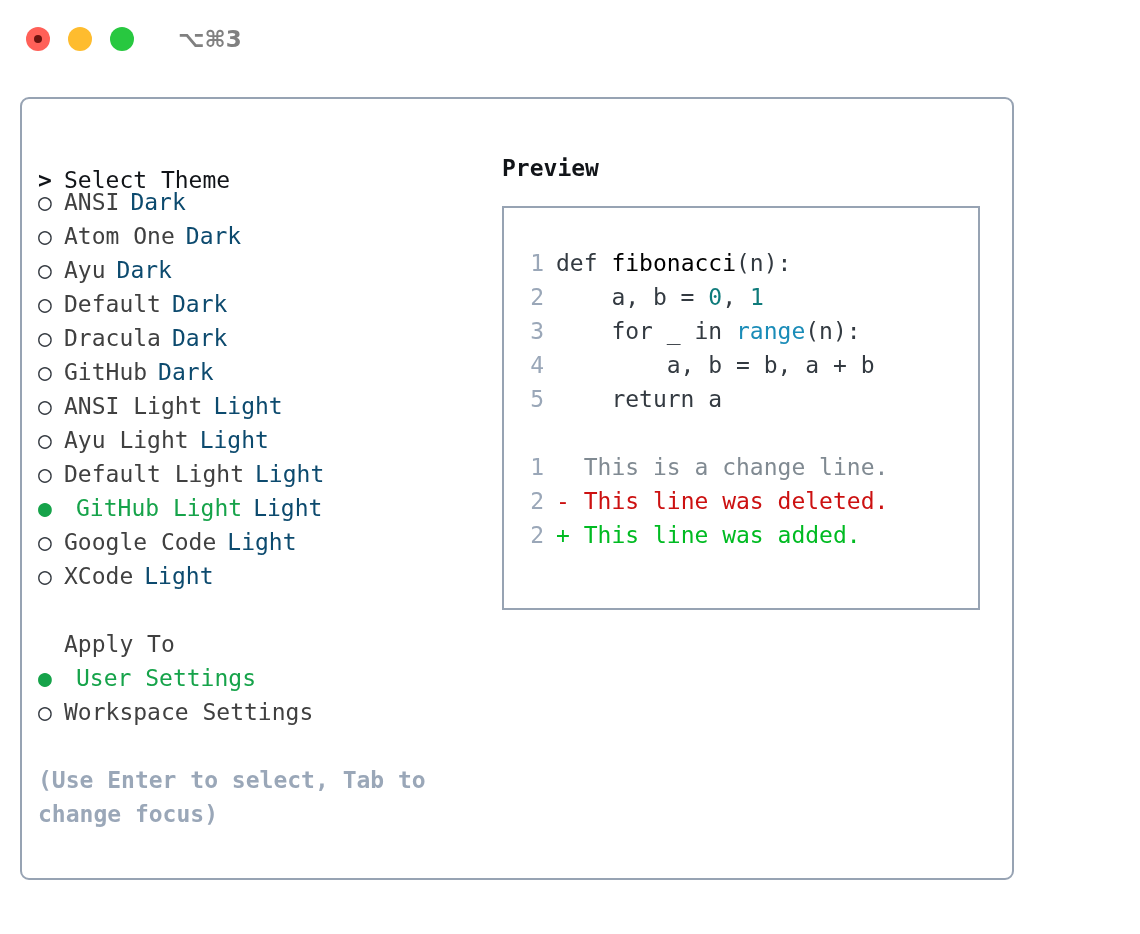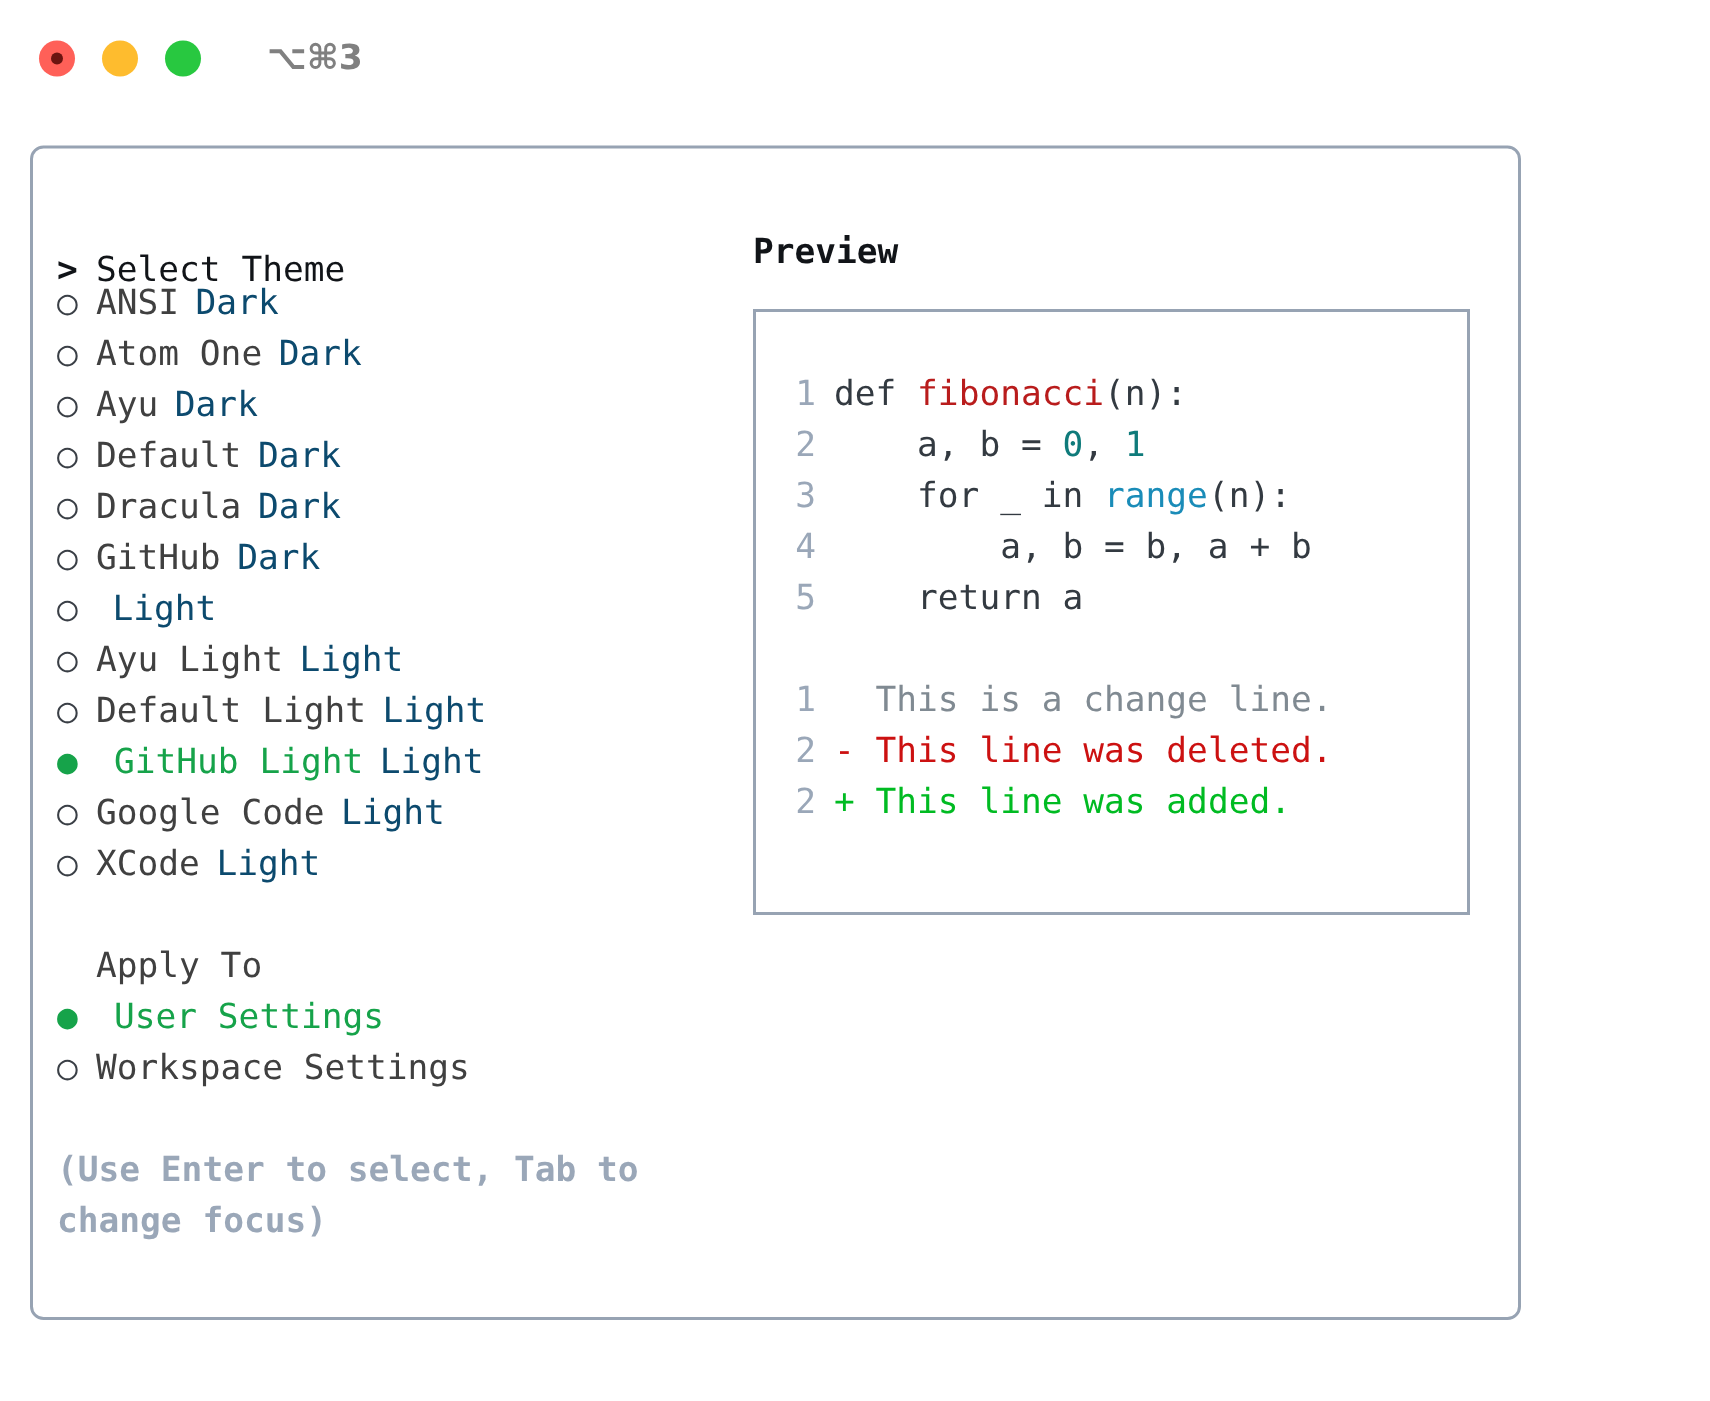--- a/index.html
+++ b/index.html
@@ -124,21 +124,21 @@
     white-space: pre;
     color: #333a41;
   }
   .ln {
     display: inline-block;
     width: 24px;
     text-align: right;
     color: #9aa7b8;
     margin-right: 12px;
   }
-  .tok-fn   { color: #b91c1c; }
+  .tok-fn   { color: #000000; }
   .tok-num  { color: #0f7b7b; }
   .tok-bi   { color: #1a8cb8; }
   .tok-ctx  { color: #808a92; }
   .tok-del  { color: #cc1111; }
   .tok-add  { color: #00bb22; }
   .blank-code-line { height: 34px; }
 </style>
 </head>
 <body>
 
@@ -163,21 +163,21 @@
           <span class="label bold">Select Theme</span>
         </div>
 
         <div id="theme-list">
             <div class="row"><span class="marker">○</span><span class="label">ANSI</span><span class="variant">Dark</span></div>
             <div class="row"><span class="marker">○</span><span class="label">Atom One</span><span class="variant">Dark</span></div>
             <div class="row"><span class="marker">○</span><span class="label">Ayu</span><span class="variant">Dark</span></div>
             <div class="row"><span class="marker">○</span><span class="label">Default</span><span class="variant">Dark</span></div>
             <div class="row"><span class="marker">○</span><span class="label">Dracula</span><span class="variant">Dark</span></div>
             <div class="row"><span class="marker">○</span><span class="label">GitHub</span><span class="variant">Dark</span></div>
-            <div class="row"><span class="marker">○</span><span class="variant">Light</span></div>
+            <div class="row"><span class="marker">○</span><span class="label">ANSI Light</span><span class="variant">Light</span></div>
             <div class="row"><span class="marker">○</span><span class="label">Ayu Light</span><span class="variant">Light</span></div>
             <div class="row"><span class="marker">○</span><span class="label">Default Light</span><span class="variant">Light</span></div>
             <div class="row"><span class="marker sel">●</span><span class="label sel">GitHub Light</span><span class="variant">Light</span></div>
             <div class="row"><span class="marker">○</span><span class="label">Google Code</span><span class="variant">Light</span></div>
             <div class="row"><span class="marker">○</span><span class="label">XCode</span><span class="variant">Light</span></div>
           </div>
 
         <div class="spacer-row"></div>
 
         <div class="row">

